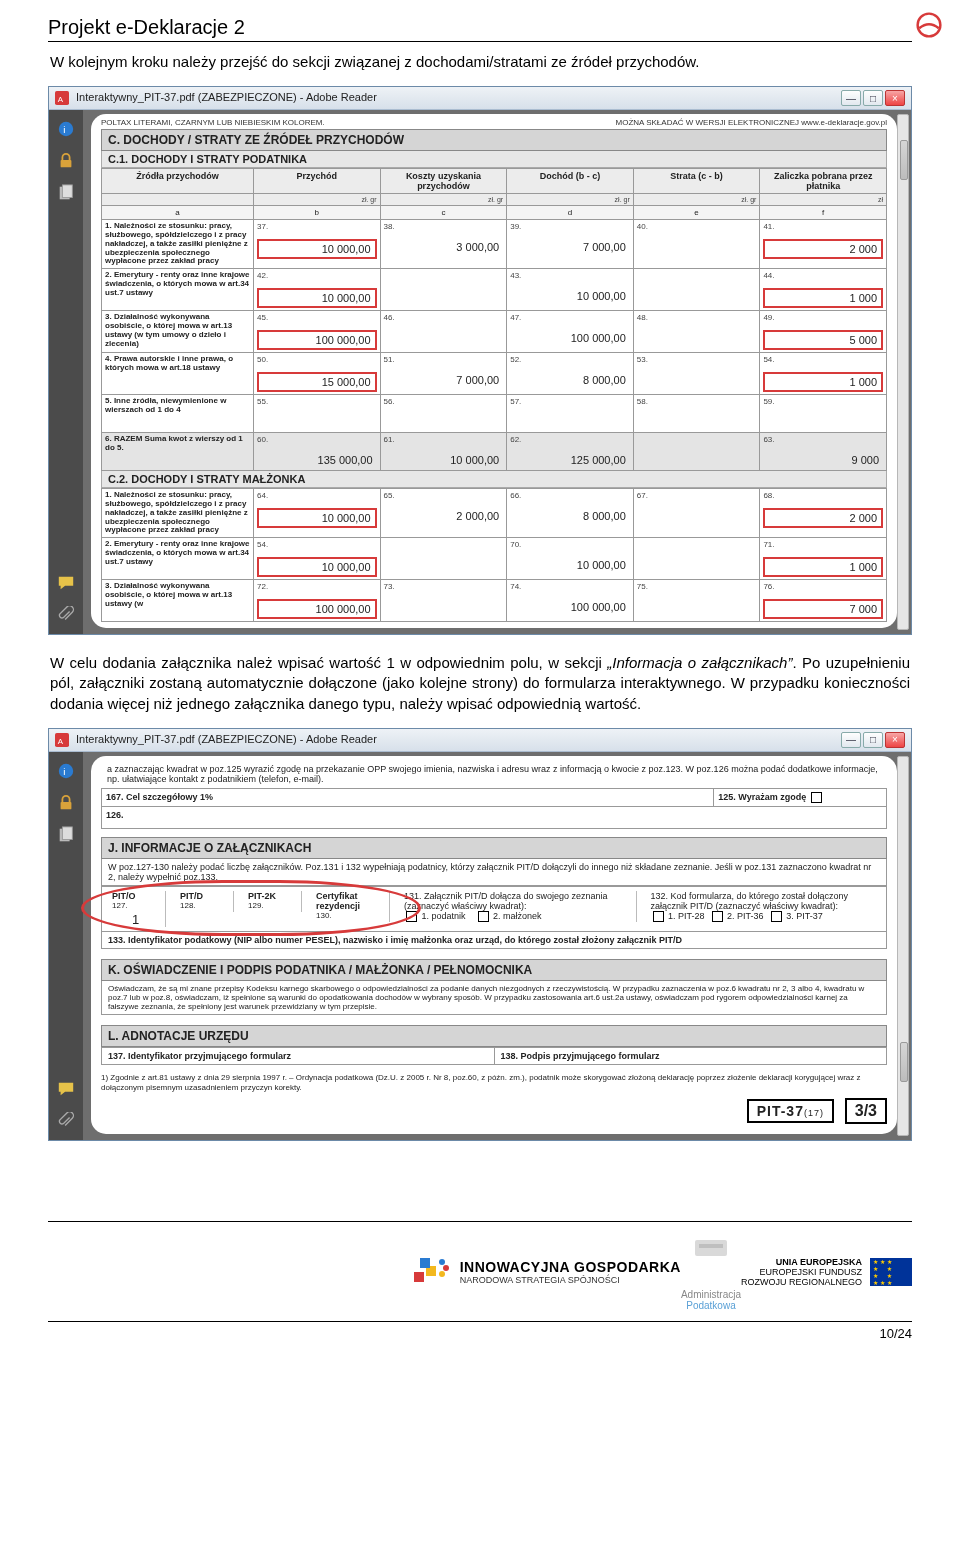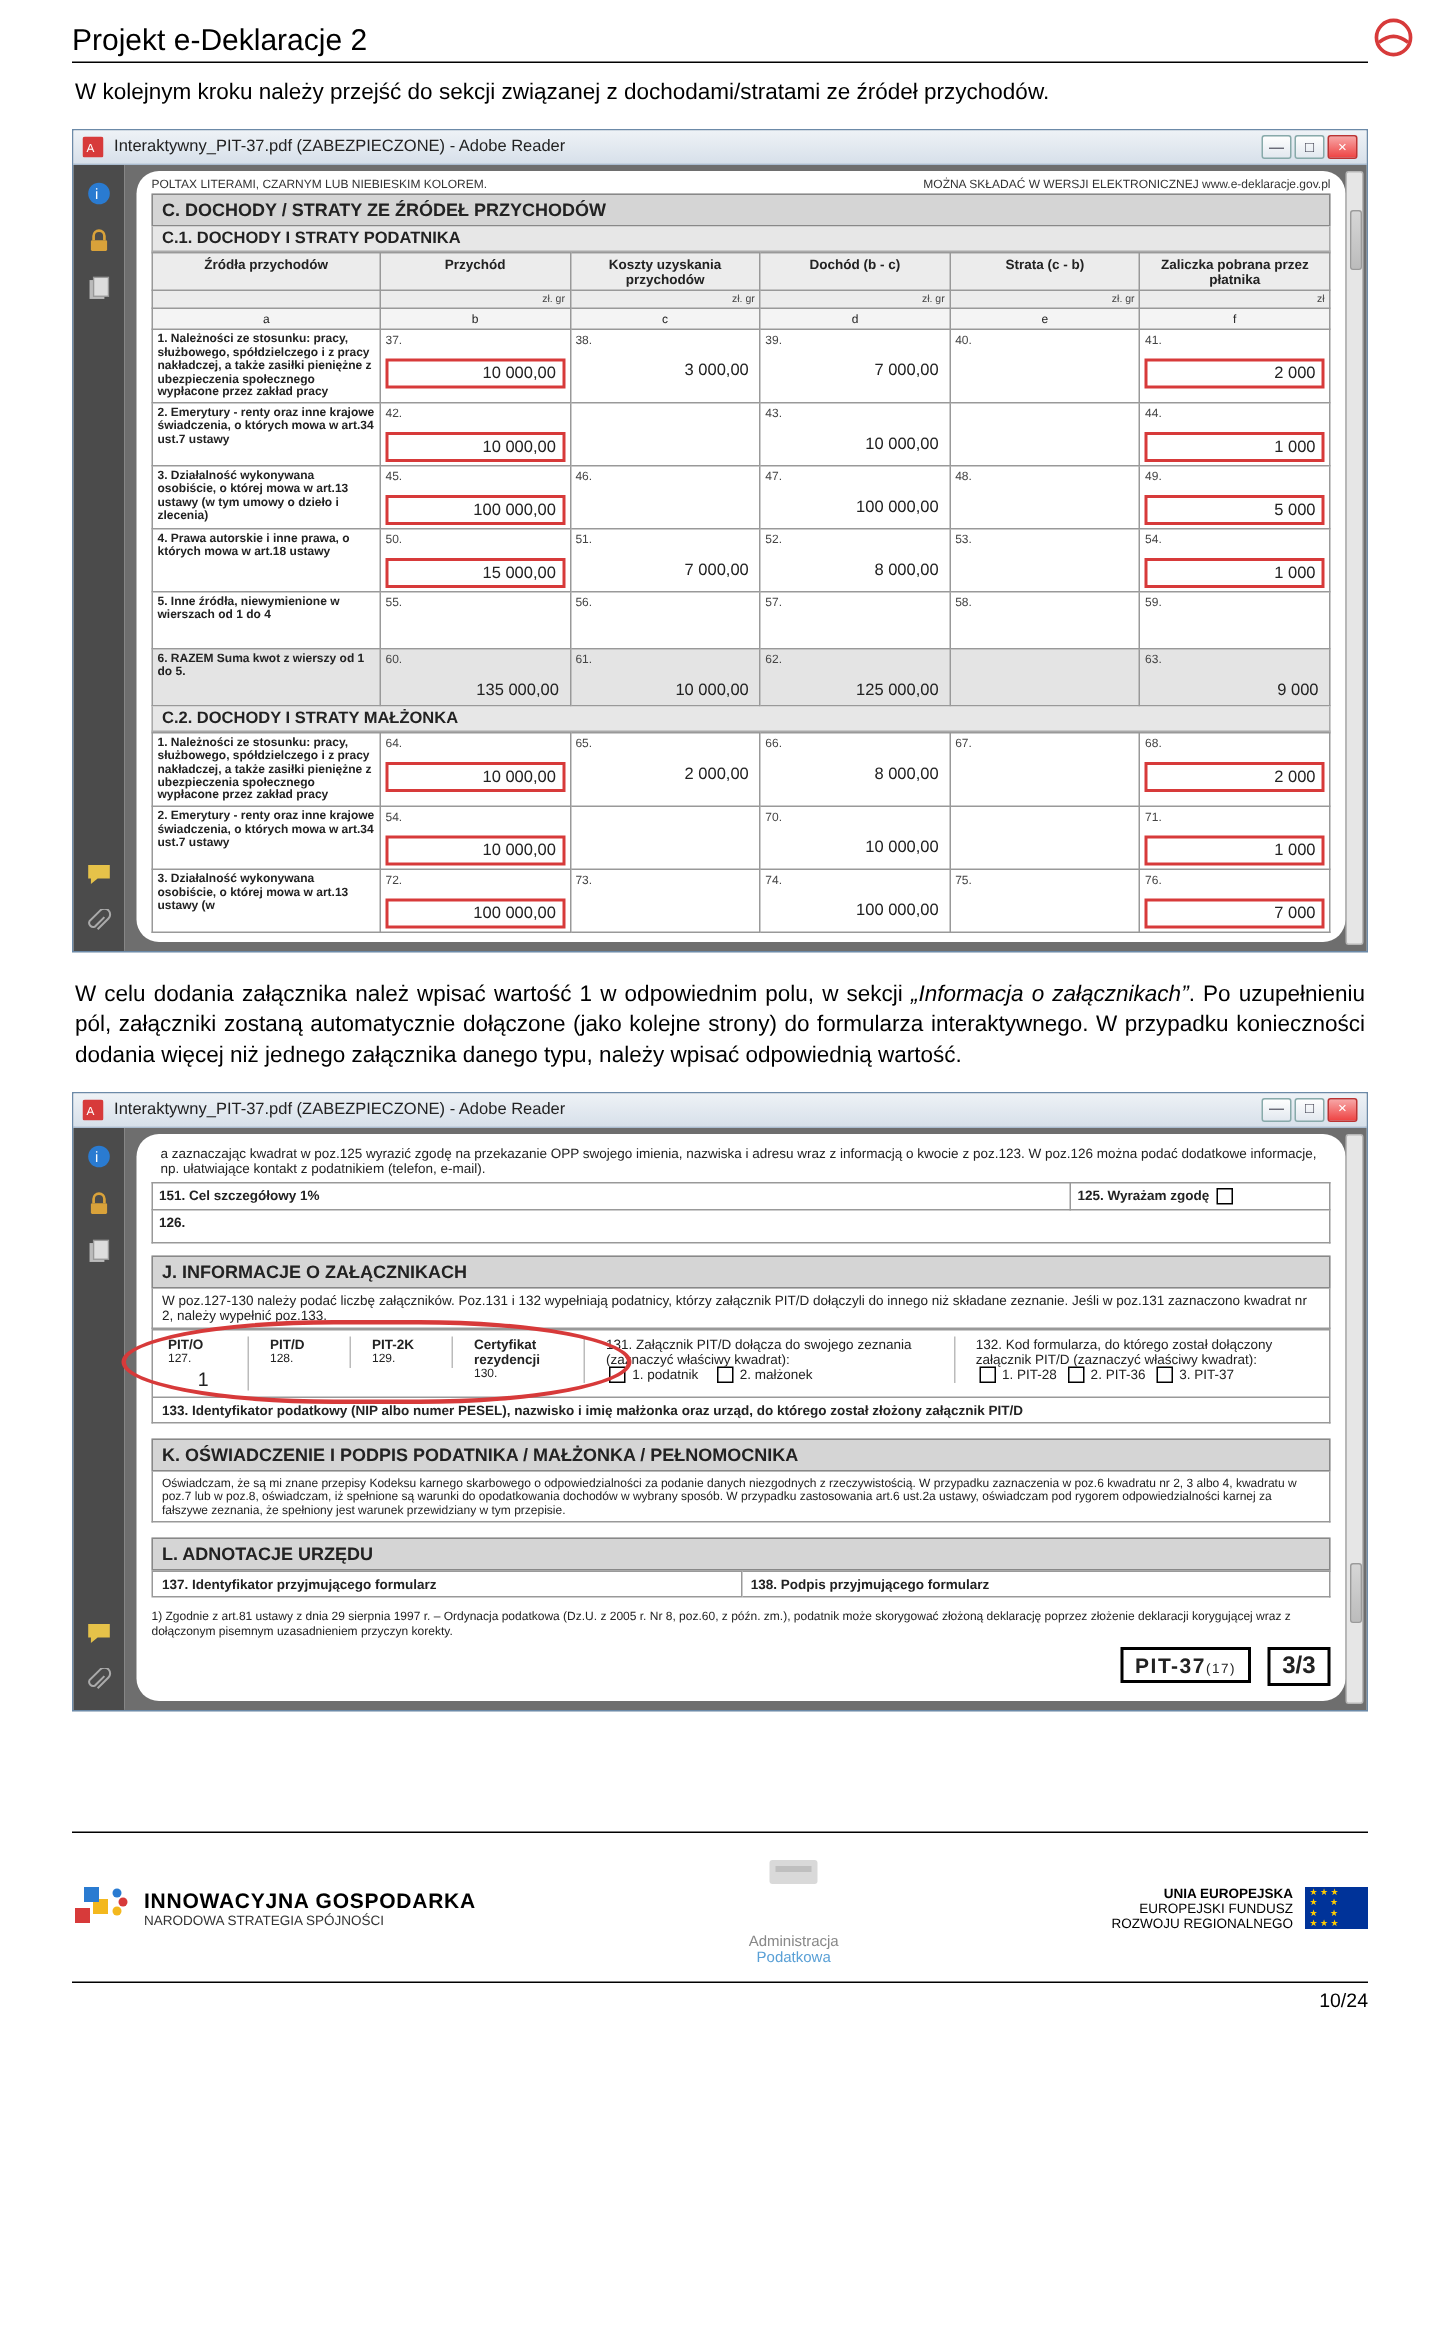--- a/index.html
+++ b/index.html
@@ -186,21 +186,21 @@
   }
   .pitsub{ font-size:9px; font-weight:normal; }
   .pagebox{ display:inline-block; border:2px solid #000000; padding:2px 8px; font-size:16px; margin-left:8px;font-weight:bold;}
 
   
   .footer-area {
     margin-top: 80px;
   }
   .footer-row {
     display: flex;
-    justify-content: space-between;
+    justify-content: flex-end;
     align-items: center;
     padding: 6px 0;
   }
   .foot-block { display:flex; align-items:center; gap:8px; }
   .foot-text .t1 { font-weight:bold; font-size:14px; letter-spacing:0.5px;}
   .foot-text .t2 { font-size:9px; color:#333; }
   .foot-right { text-align:right; font-size:9px; }
   .pagenum { text-align:right; font-size:13px; margin-top:4px; }
   .eu-flag{ width:42px; height:28px; background:#003399; display:inline-block; position:relative; }
   .eu-flag::after{
@@ -611,21 +611,21 @@
             </svg>
           </div>
       </div>
       <div class="doc-area">
         <div class="scrthumb" style="top:290px;"></div>
         <div class="form-page" style="position:relative; padding-bottom:10px;">
           <div class="intro">a zaznaczając kwadrat w poz.125 wyrazić zgodę na przekazanie OPP swojego imienia, nazwiska i adresu wraz z informacją o kwocie z poz.123. W poz.126 można podać dodatkowe informacje, np. ułatwiające kontakt z podatnikiem (telefon, e-mail).</div>
           <table class="tight">
             <tbody>
                 <tr>
-              <td style="width:78%;" class="bold">151. Cel szczegółowy 1%</td>
+              <td style="width:78%;" class="bold">167. Cel szczegółowy 1%</td>
               <td class="bold"><span>125. Wyrażam zgodę</span> <span class="checkbox"></span></td>
             </tr>
             <tr>
                   <td colspan="2" class="bold" style="height:22px;">126.</td>
                 </tr>
           </tbody>
             </table>
 
           <div style="height:8px;"></div>
           <div class="sec-head">J. INFORMACJE O ZAŁĄCZNIKACH</div>

